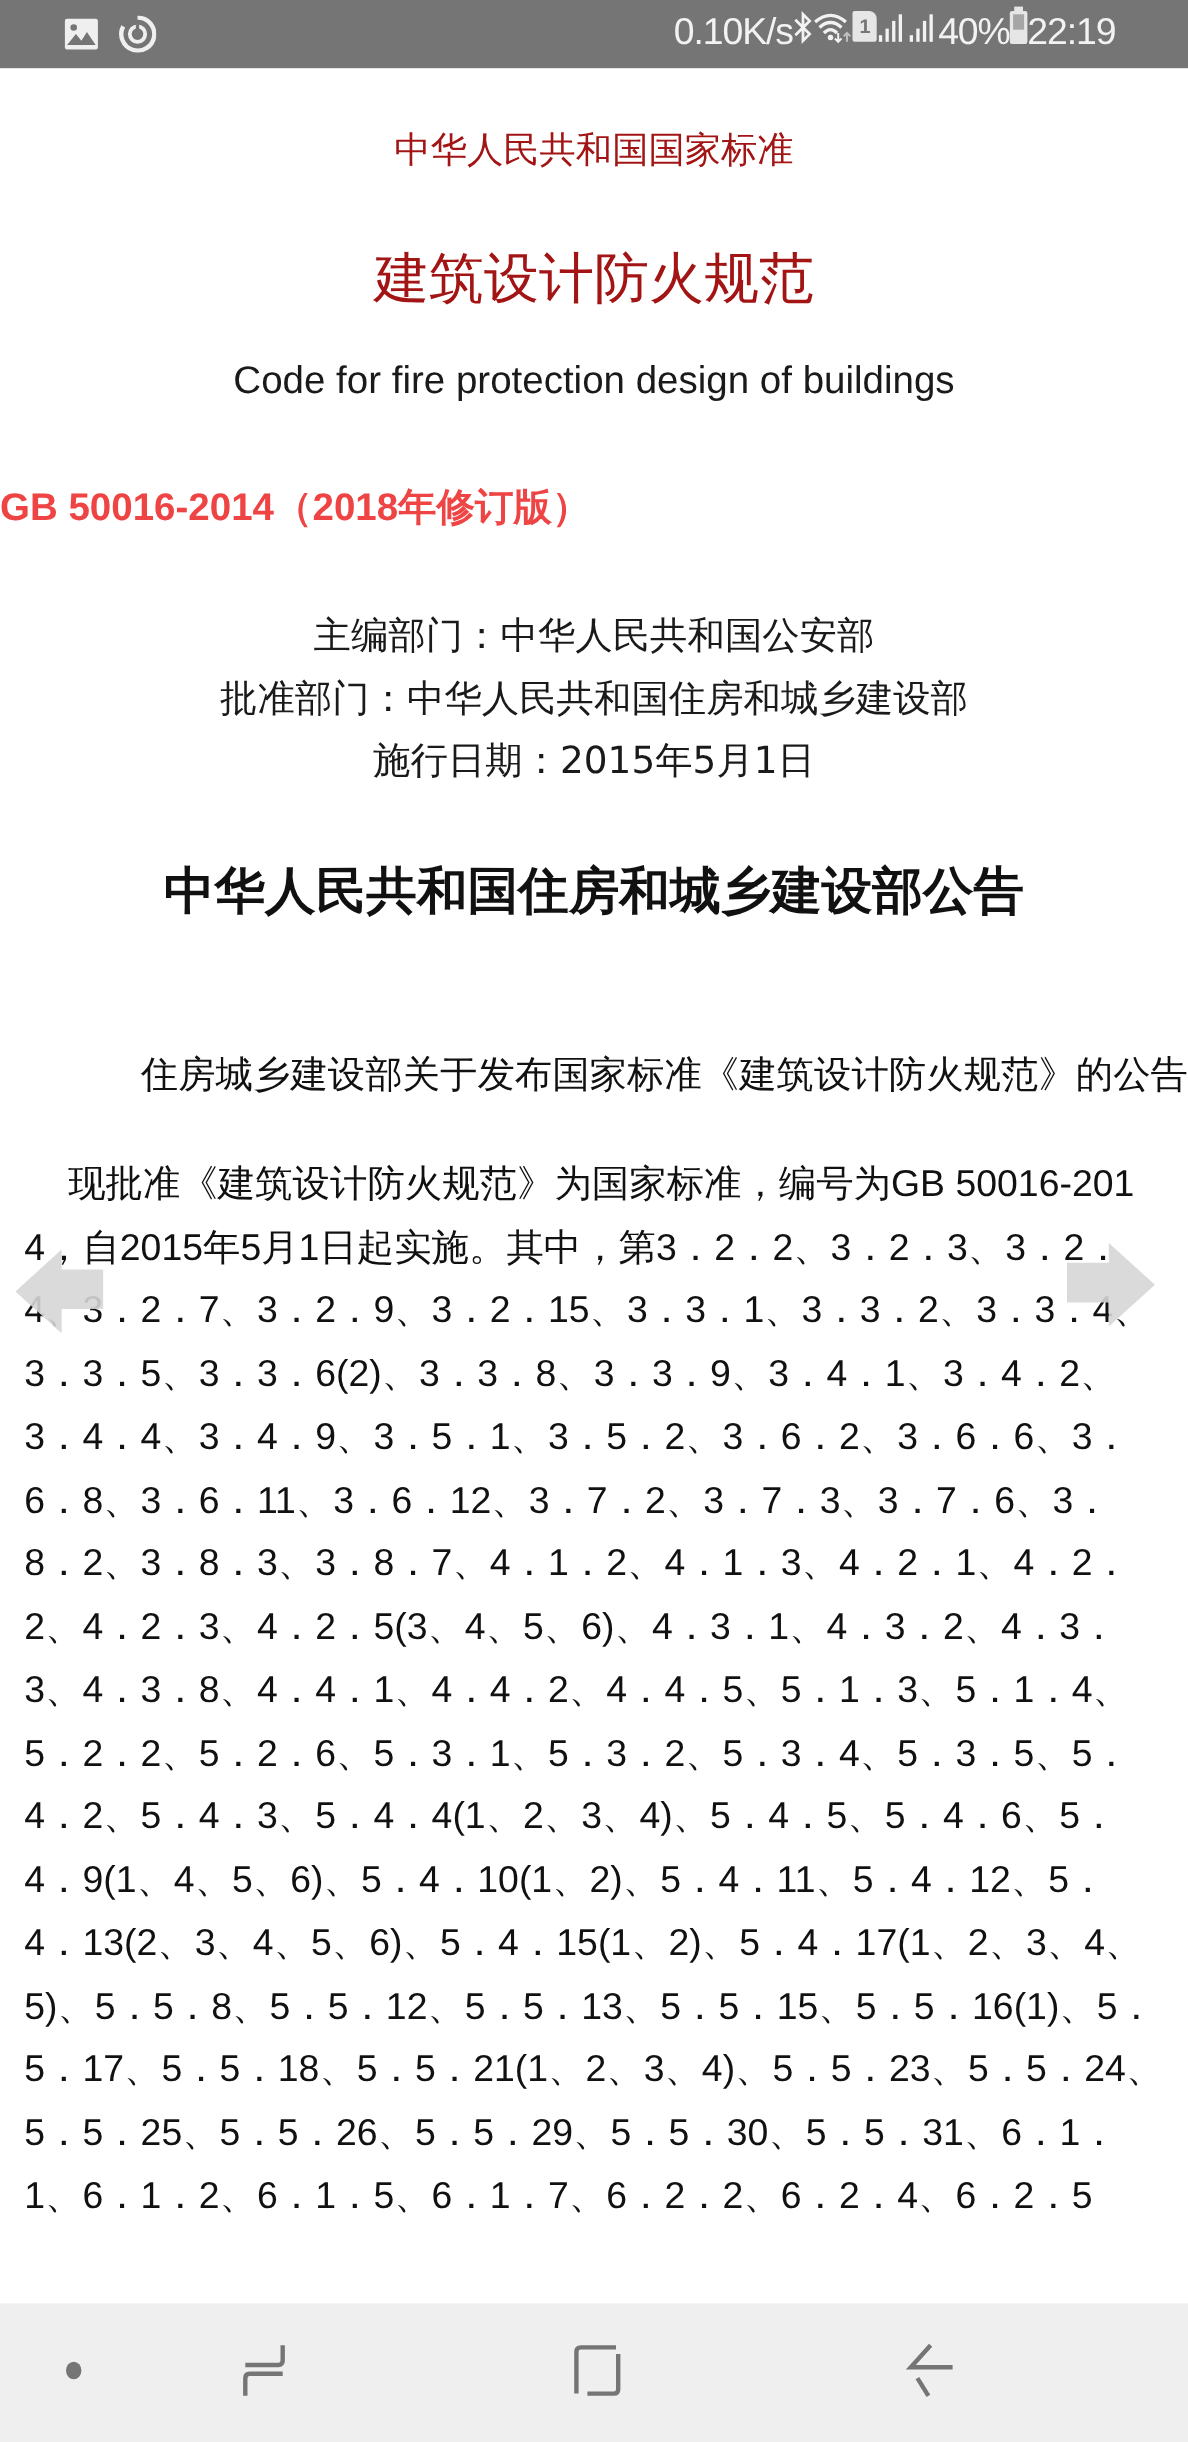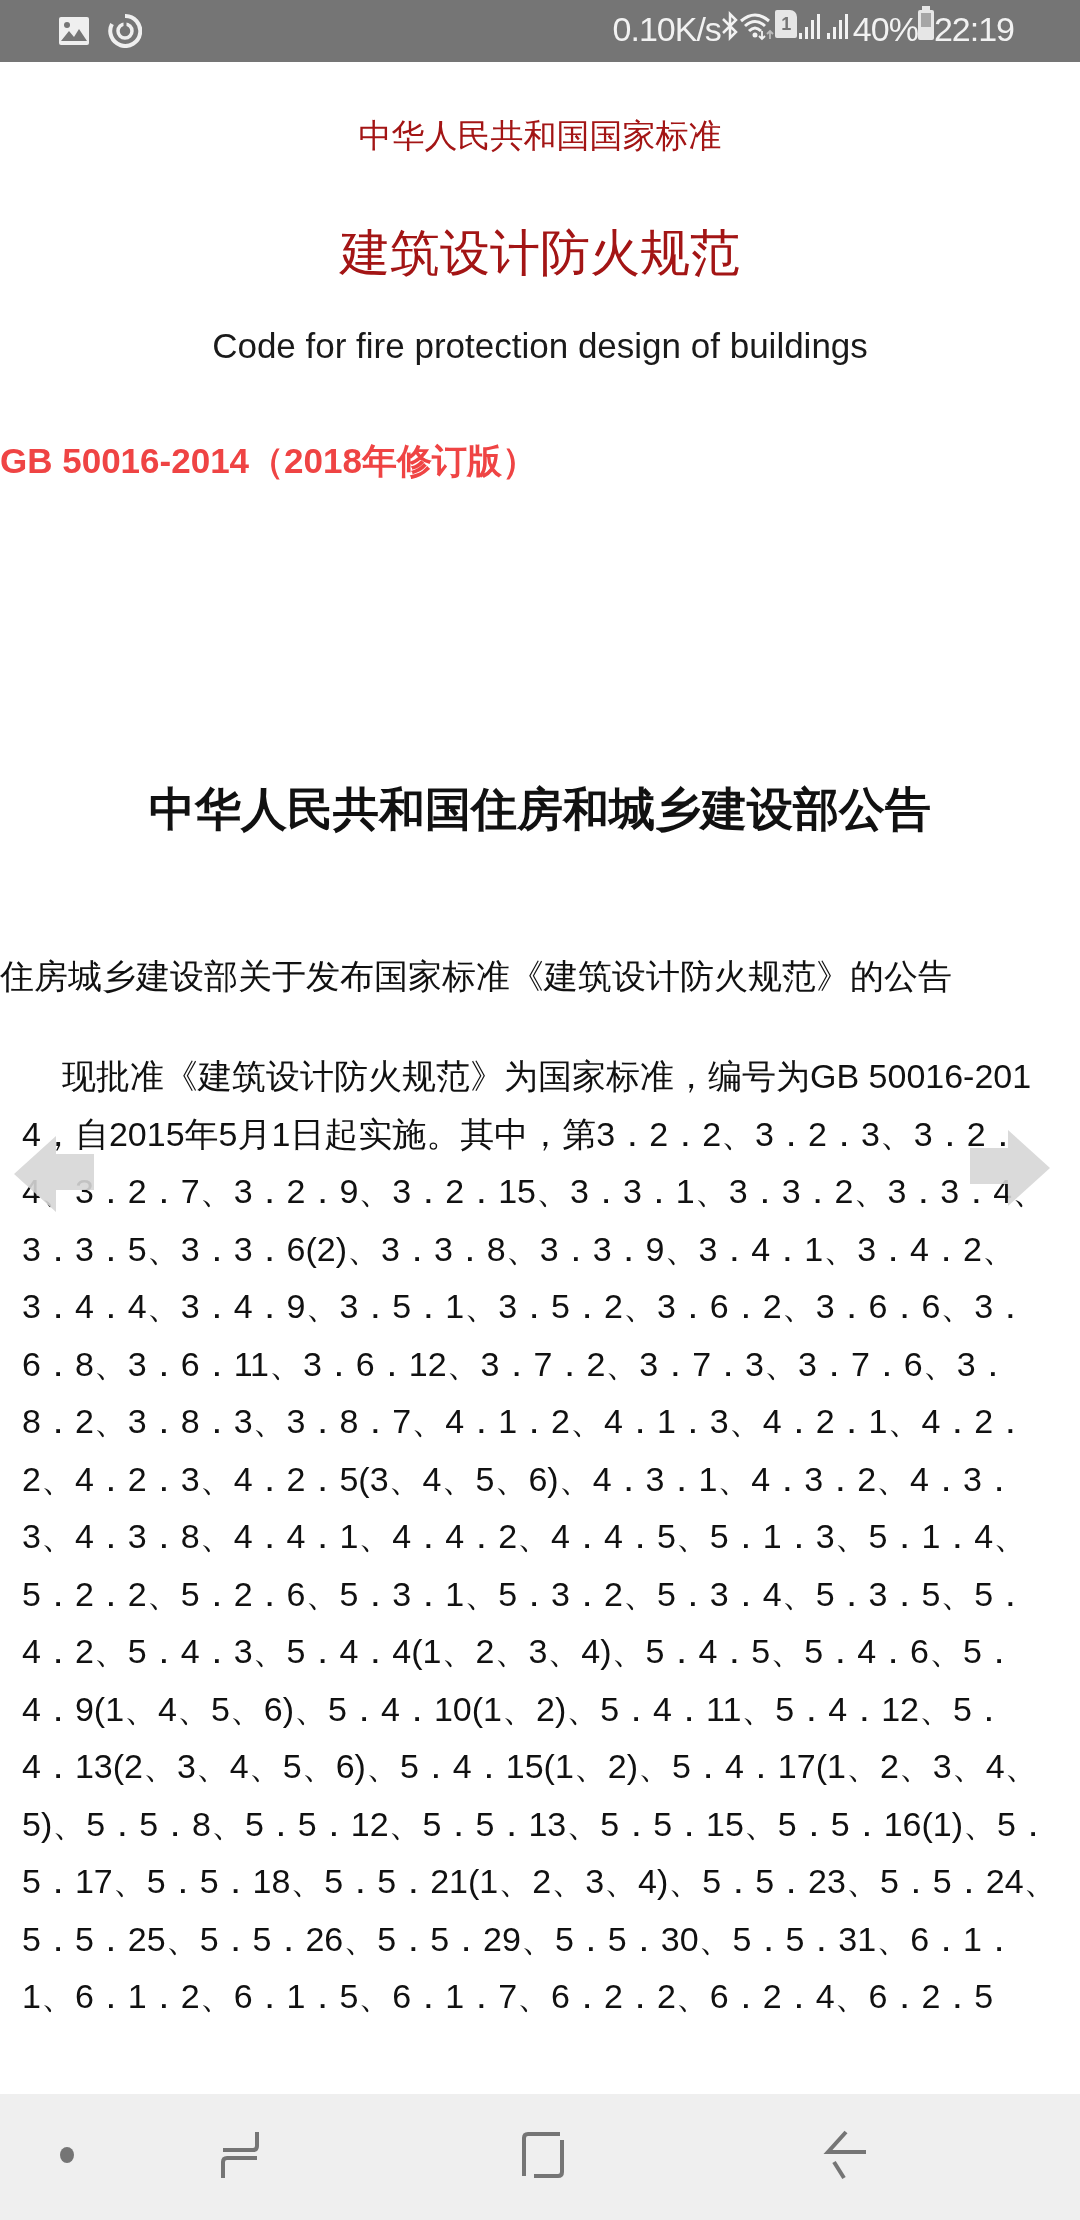--- a/index.html
+++ b/index.html
@@ -131,21 +131,21 @@
       text-align: center;
       font-size: 46px;
       font-weight: bold;
       color: #111;
       line-height: 58px;
     }
     .announce-heading {
       position: absolute;
       left: 0; width: 1080px;
       top: 866px;
-      text-align: left;
+      text-align: right;
       font-size: 34px;
       color: #111;
     }
     .body-text {
       position: absolute;
       left: 22px;
       width: 1036px;
       top: 960px;
       font-size: 34px;
       line-height: 57.5px;
@@ -239,20 +239,25 @@
     <span class="txt">22:19</span>
   </div>
 </div>
 
 <div class="content">
   <div class="standard-label">中华人民共和国国家标准</div>
   <div class="doc-title">建筑设计防火规范</div>
   <div class="doc-subtitle">Code for fire protection design of buildings</div>
   <div class="doc-code">GB 50016-2014（2018年修订版）</div>
 
+  <div class="meta-block">
+    <div>主编部门：中华人民共和国公安部</div>
+    <div>批准部门：中华人民共和国住房和城乡建设部</div>
+    <div>施行日期：2015年5月1日</div>
+  </div>
 
   <div class="announce-title">
     <div>中华人民共和国住房和城乡建设部公告</div>
   </div>
 
   <div class="announce-heading">住房城乡建设部关于发布国家标准《建筑设计防火规范》的公告</div>
 
   <div class="body-text">现批准《建筑设计防火规范》为国家标准，编号为GB 50016-2014，自2015年5月1日起实施。其中，第3．2．2、3．2．3、3．2．4、3．2．7、3．2．9、3．2．15、3．3．1、3．3．2、3．3．4、3．3．5、3．3．6(2)、3．3．8、3．3．9、3．4．1、3．4．2、3．4．4、3．4．9、3．5．1、3．5．2、3．6．2、3．6．6、3．6．8、3．6．11、3．6．12、3．7．2、3．7．3、3．7．6、3．8．2、3．8．3、3．8．7、4．1．2、4．1．3、4．2．1、4．2．2、4．2．3、4．2．5(3、4、5、6)、4．3．1、4．3．2、4．3．3、4．3．8、4．4．1、4．4．2、4．4．5、5．1．3、5．1．4、5．2．2、5．2．6、5．3．1、5．3．2、5．3．4、5．3．5、5．4．2、5．4．3、5．4．4(1、2、3、4)、5．4．5、5．4．6、5．4．9(1、4、5、6)、5．4．10(1、2)、5．4．11、5．4．12、5．4．13(2、3、4、5、6)、5．4．15(1、2)、5．4．17(1、2、3、4、5)、5．5．8、5．5．12、5．5．13、5．5．15、5．5．16(1)、5．5．17、5．5．18、5．5．21(1、2、3、4)、5．5．23、5．5．24、5．5．25、5．5．26、5．5．29、5．5．30、5．5．31、6．1．1、6．1．2、6．1．5、6．1．7、6．2．2、6．2．4、6．2．5</div>
 
   <div class="nav-arrow left">

